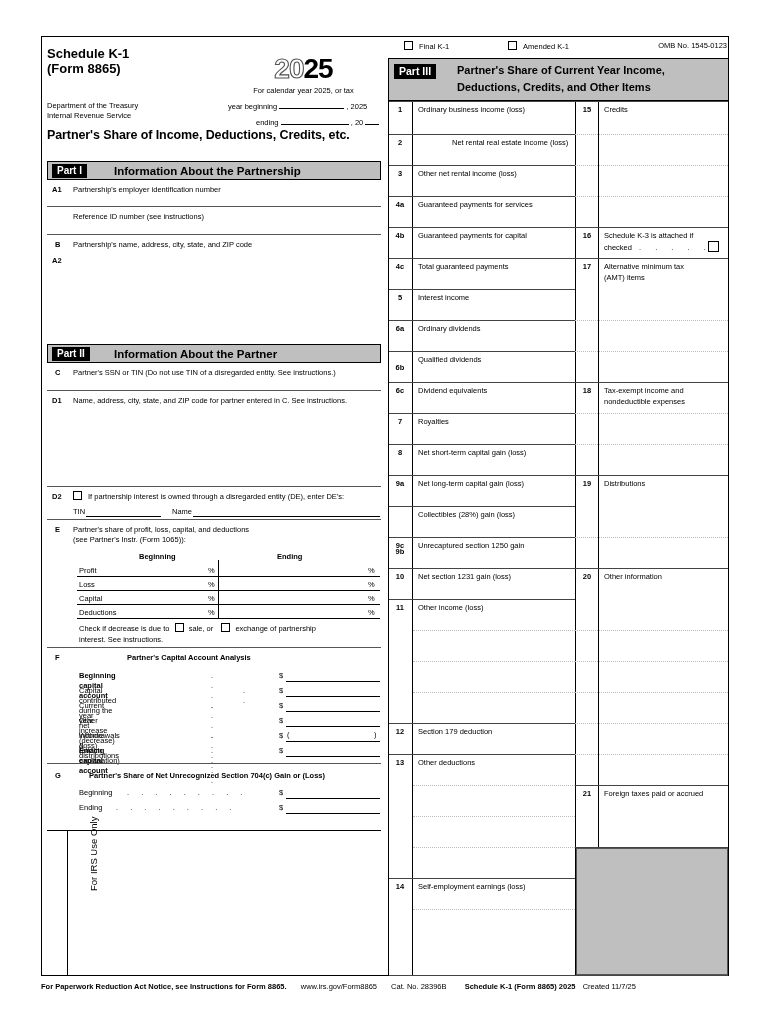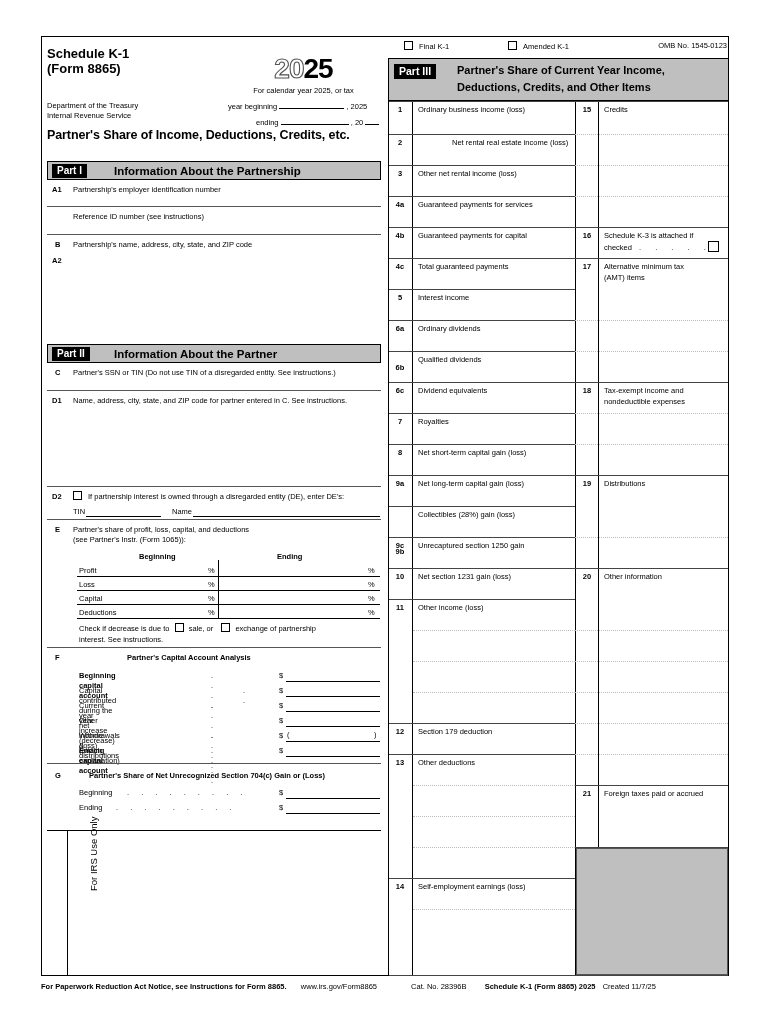--- a/index.html
+++ b/index.html
@@ -475,18 +475,18 @@
       <div class="abs" style="left:210px;top:698px;width:128px;height:46px;"></div>
 
       <div class="abs gray" style="left:187px;top:747px;width:152px;height:127px;border:1px solid #555;box-sizing:border-box;"></div>
       <div class="hline major" style="left:186px;width:153px;top:874px;"></div>
     </div>
   </div>
 
   <div class="footer">
     <span class="bold">For Paperwork Reduction Act Notice, see Instructions for Form 8865.</span>
     <span style="margin-left:12px">www.irs.gov/Form8865</span>
-    <span style="margin-left:32px">Cat. No. 28396B</span>
+    <span style="margin-left:12px">Cat. No. 28396B</span>
     <span class="bold" style="margin-left:16px">Schedule K-1 (Form 8865) 2025</span>
     <span style="margin-left:5px">Created 11/7/25</span>
   </div>
 
 </div>
 
 </body></html>

